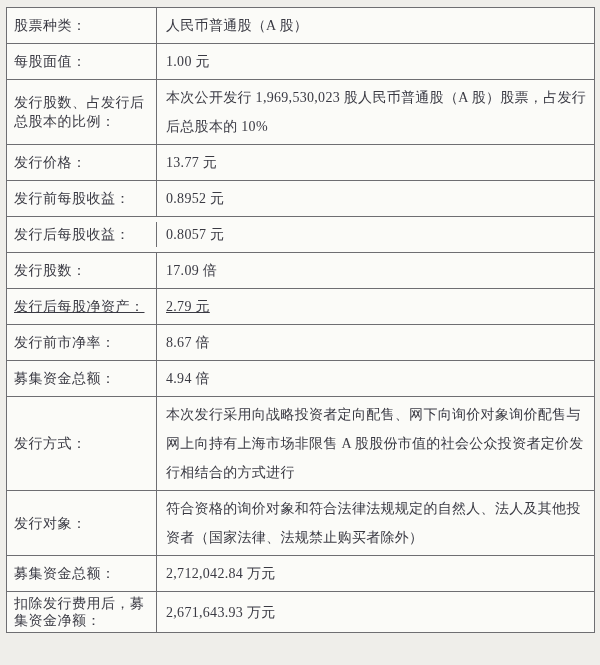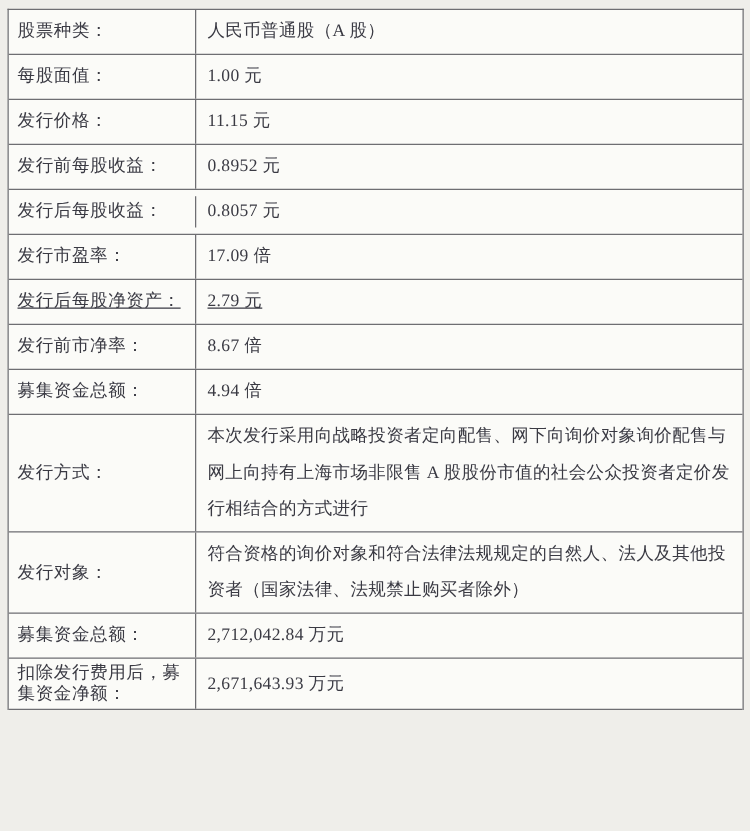--- a/index.html
+++ b/index.html
@@ -82,38 +82,42 @@
     <div class="trow r0">
       <div class="tcell-label">股票种类：</div>
       <div class="tcell-value">人民币普通股（A 股）</div>
     </div>
 
     <div class="trow r1">
       <div class="tcell-label">每股面值：</div>
       <div class="tcell-value">1.00 元</div>
     </div>
 
+    <div class="trow r2">
+      <div class="tcell-label">发行股数、占发行后总股本的比例：</div>
+      <div class="tcell-value">本次公开发行 1,969,530,023 股人民币普通股（A 股）股票，占发行后总股本的 10%</div>
+    </div>
 
     <div class="trow r3">
       <div class="tcell-label">发行价格：</div>
-      <div class="tcell-value">11.15 元</div>
+      <div class="tcell-value">13.77 元</div>
     </div>
 
     <div class="trow r4">
       <div class="tcell-label">发行前每股收益：</div>
       <div class="tcell-value">0.8952 元</div>
     </div>
 
     <div class="trow r5">
       <div class="tcell-label">发行后每股收益：</div>
       <div class="tcell-value">0.8057 元</div>
     </div>
 
     <div class="trow r6">
-      <div class="tcell-label">发行市盈率：</div>
+      <div class="tcell-label">发行股数：</div>
       <div class="tcell-value">17.09 倍</div>
     </div>
 
 
     <div class="trow r8">
       <div class="tcell-label">发行后每股净资产：</div>
       <div class="tcell-value">2.79 元</div>
     </div>
 
     <div class="trow r9">

